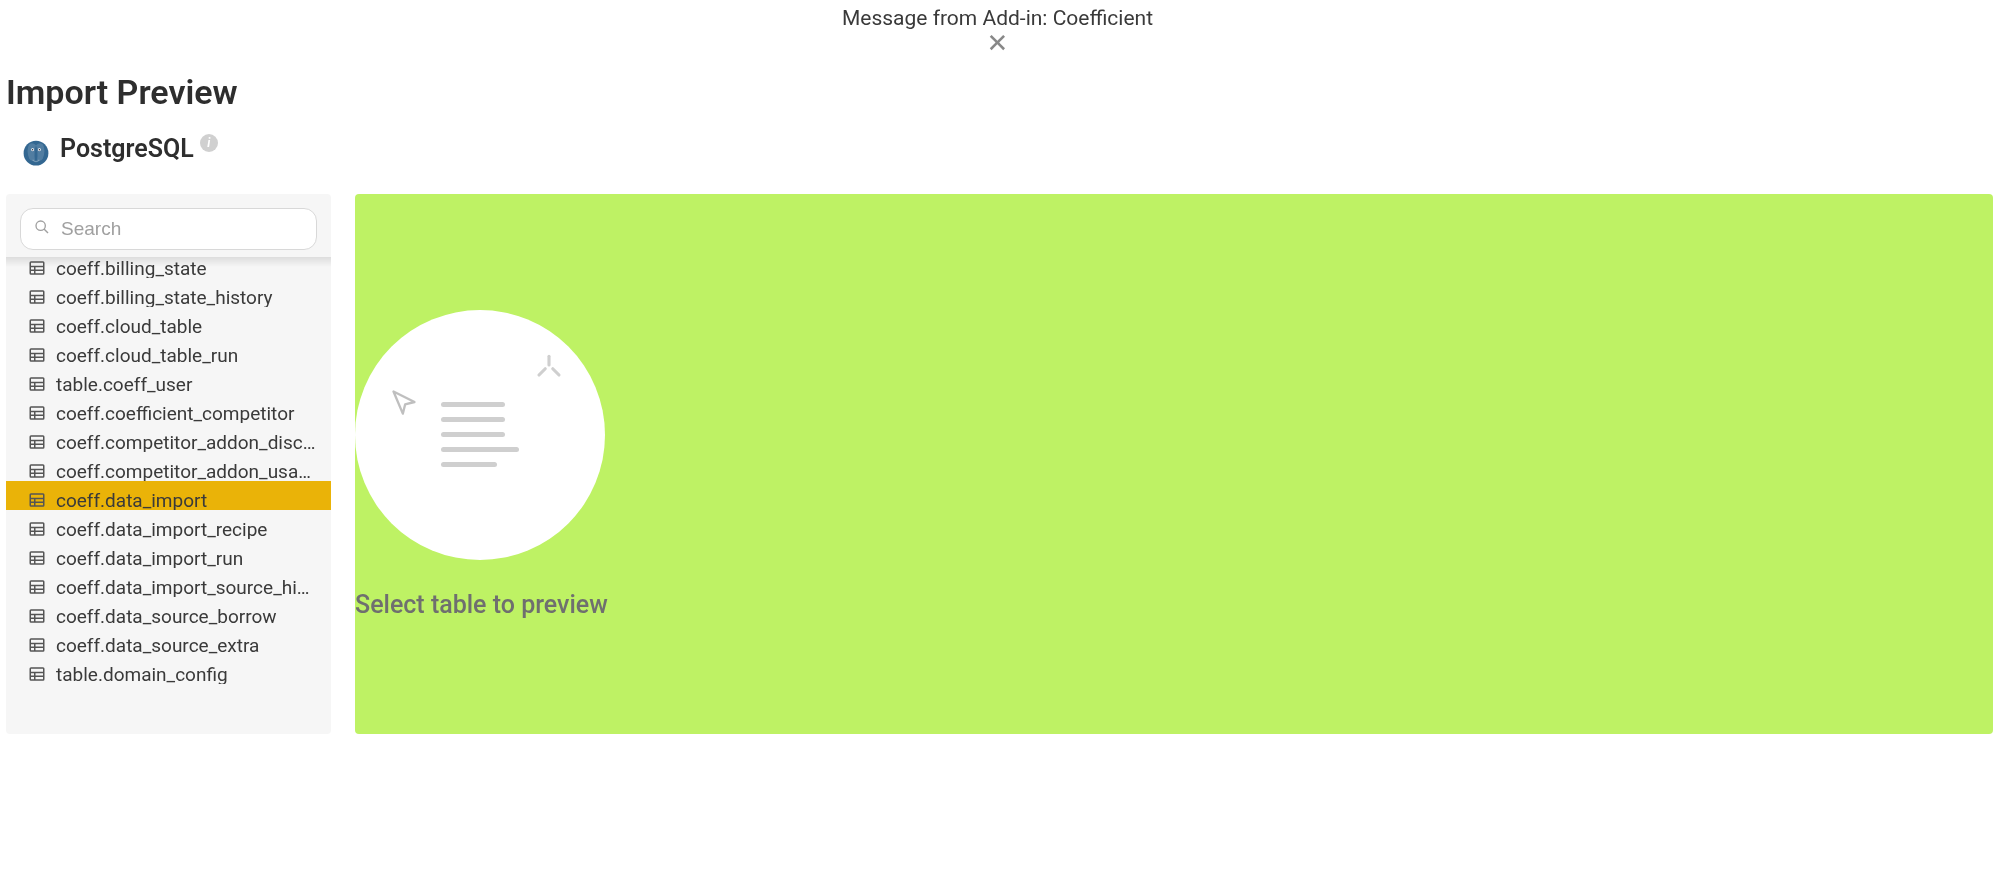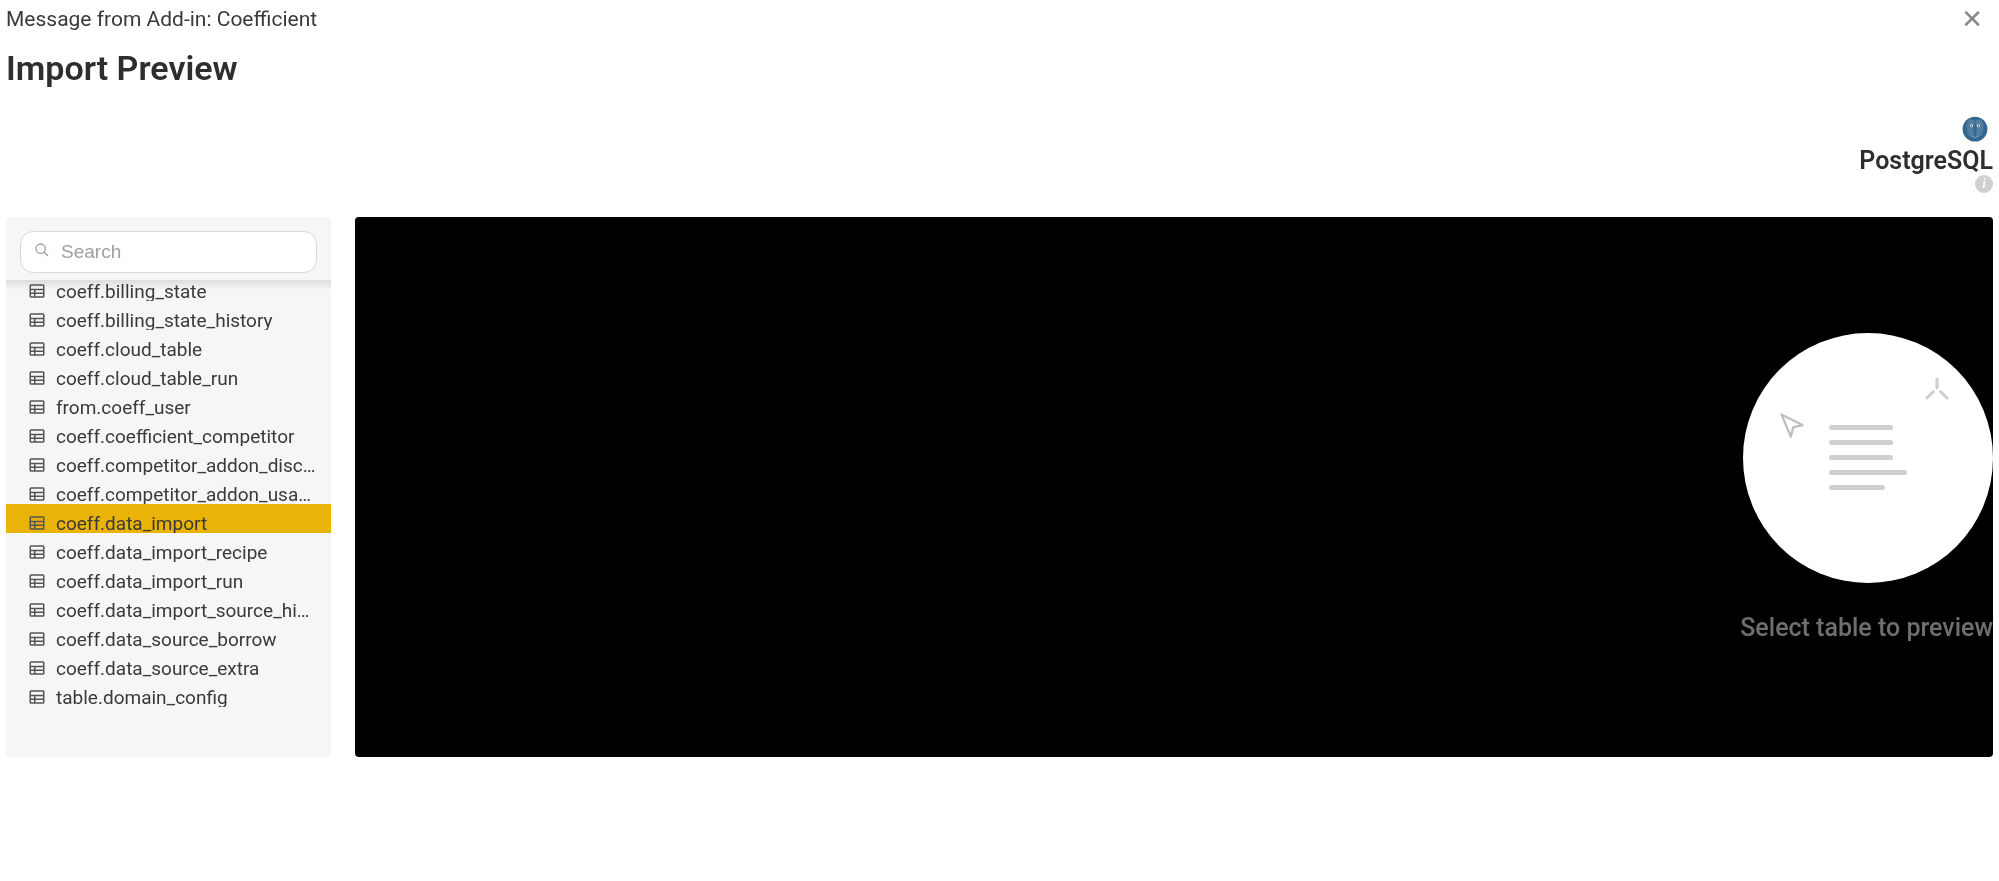--- a/index.html
+++ b/index.html
@@ -1,38 +1,38 @@
 <!DOCTYPE html>
 <html><head>
 <meta charset="utf-8">
 <style>
 * { box-sizing: border-box; margin: 0; padding: 0; }
 html, body { width: 100%; height: 100%; font-family: -apple-system, BlinkMacSystemFont, "Segoe UI", Roboto, Helvetica, Arial, sans-serif; color:#333; background:#fff; }
-.topbar { display:flex; align-items:center; justify-content:space-between; padding:6px 10px 2px 6px; }
+.topbar { display:flex; align-items:center; justify-content:space-between; padding:6px 10px 2px 6px;flex-direction:column; }
 .topbar-msg { font-size:21px; color:#3a3a3a; }
 .close-x { font-size:26px; color:#888; cursor:pointer; padding:0 6px; line-height:1;}
 .page-title { font-size:34px; font-weight:600; color:#2e2e2e; padding:14px 6px 4px 6px; }
-.source-row { display:flex; align-items:flex-end; gap:0; padding:18px 6px 24px 18px;flex-direction:column; }
+.source-row { display:flex; align-items:flex-start; gap:6px; padding:18px 6px 24px 18px; }
 .source-name { font-size:25px; font-weight:600; color:#2e2e2e; }
 .info-badge { width:18px; height:18px; border-radius:50%; background:#d0d0d0; color:#fff; font-size:12px; font-weight:700; display:flex; align-items:center; justify-content:center; font-style:italic;}
 .pg-logo { width:36px; height:36px; }
 .body-row { display:flex; gap:24px; padding:0 6px; height:540px; }
 .sidebar { width:325px; background:#f6f6f6; border-radius:4px; display:flex; flex-direction:column; overflow:hidden;}
 .search-wrap { padding:14px 14px 10px 14px; border-bottom:1px solid rgba(0,0,0,0); position:relative; }
 .search-input { width:100%; height:42px; border:1px solid #d8d8d8; border-radius:13px; padding:0 12px 0 40px; font-size:19px; color:#555; background:#fff;}
 .search-input::placeholder { color:#a0a0a0; }
 .search-icon { position:absolute; left:28px; top:50%; transform:translateY(-50%); color:#a0a0a0; width:16px; height:16px;}
 .sidebar-shadow { height:10px; background:linear-gradient(to bottom, rgba(0,0,0,0.10), rgba(0,0,0,0)); margin-top:-4px; pointer-events:none;}
 .table-list { flex:1; overflow:hidden; margin-top:-8px;}
 .table-item { display:flex; align-items:center; gap:10px; padding:12px 14px 3px 22px; font-size:19px; color:#3a3a3a; cursor:pointer; white-space:nowrap; overflow:hidden; text-overflow:ellipsis; height:29px;}
 .table-item.first-partial { margin-top:-10px;}
 .table-item.selected { background:#eab308; }
 .table-icon { width:18px; height:18px; flex:0 0 auto; color:#555;}
 .table-label { overflow:hidden; text-overflow:ellipsis; white-space:nowrap; flex:1;}
-.preview { flex:1; background:#000000; border-radius:4px; display:flex; flex-direction:column; align-items:flex-end; justify-content:center; }
+.preview { flex:1; background:#bef264; border-radius:4px; display:flex; flex-direction:column; align-items:flex-start; justify-content:center; }
 .preview-circle { width:250px; height:250px; border-radius:50%; background:#fff; display:flex; align-items:center; justify-content:center; }
 .preview-art { width:120px; height:130px; position:relative; display:flex; flex-direction:column; align-items:center; justify-content:center;}
 .preview-msg { margin-top:30px; font-size:25px; color:#6f6f6f; font-weight:500;}
 .lines { display:flex; flex-direction:column; gap:10px; align-items:flex-start;}
 .lines div { height:5px; background:#cfcfcf; border-radius:3px;}
 .l1{width:64px;} .l2{width:64px;} .l3{width:64px;} .l4{width:78px;} .l5{width:56px;}
 .cursor-svg { position:absolute; left:-30px; top:18px; width:28px; height:28px; color:#bfbfbf;}
 .spark { position:absolute; right:-24px; top:-20px; width:30px; height:30px;}
 </style>
 </head>
@@ -107,21 +107,21 @@
 </svg>
           <span class="table-label">coeff.cloud_table_run</span>
         </div>
         <div class="table-item">
           <svg class="table-icon" viewBox="0 0 24 24">
   <rect x="3" y="4" width="18" height="16" rx="1" fill="none" stroke="currentColor" stroke-width="2"></rect>
   <line x1="3" y1="10" x2="21" y2="10" stroke="currentColor" stroke-width="2"></line>
   <line x1="3" y1="15" x2="21" y2="15" stroke="currentColor" stroke-width="2"></line>
   <line x1="9" y1="10" x2="9" y2="20" stroke="currentColor" stroke-width="2"></line>
 </svg>
-          <span class="table-label">from.coeff_user</span>
+          <span class="table-label">table.coeff_user</span>
         </div>
         <div class="table-item">
           <svg class="table-icon" viewBox="0 0 24 24">
   <rect x="3" y="4" width="18" height="16" rx="1" fill="none" stroke="currentColor" stroke-width="2"></rect>
   <line x1="3" y1="10" x2="21" y2="10" stroke="currentColor" stroke-width="2"></line>
   <line x1="3" y1="15" x2="21" y2="15" stroke="currentColor" stroke-width="2"></line>
   <line x1="9" y1="10" x2="9" y2="20" stroke="currentColor" stroke-width="2"></line>
 </svg>
           <span class="table-label">coeff.coefficient_competitor</span>
         </div>

